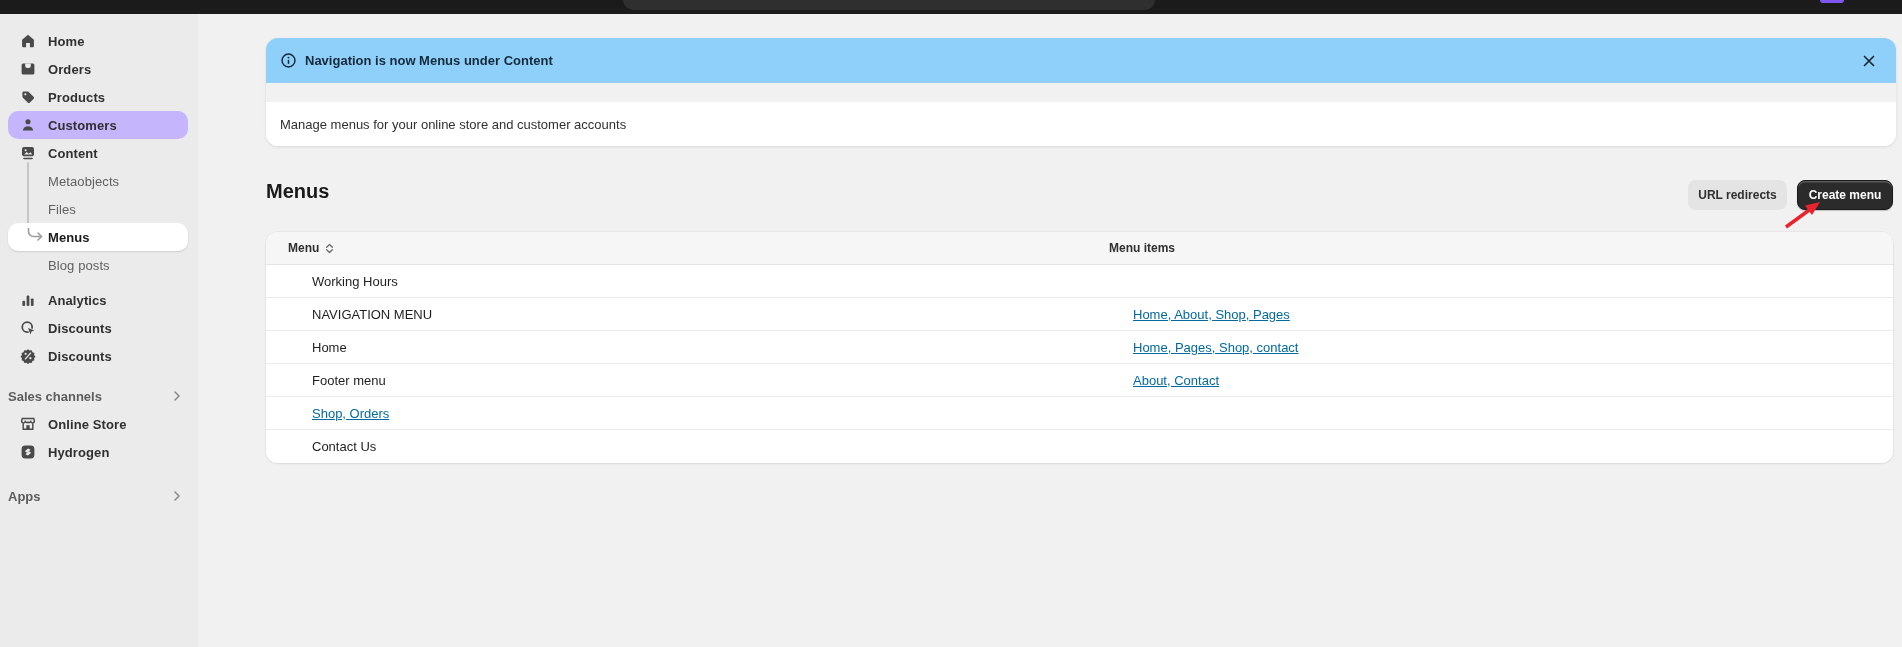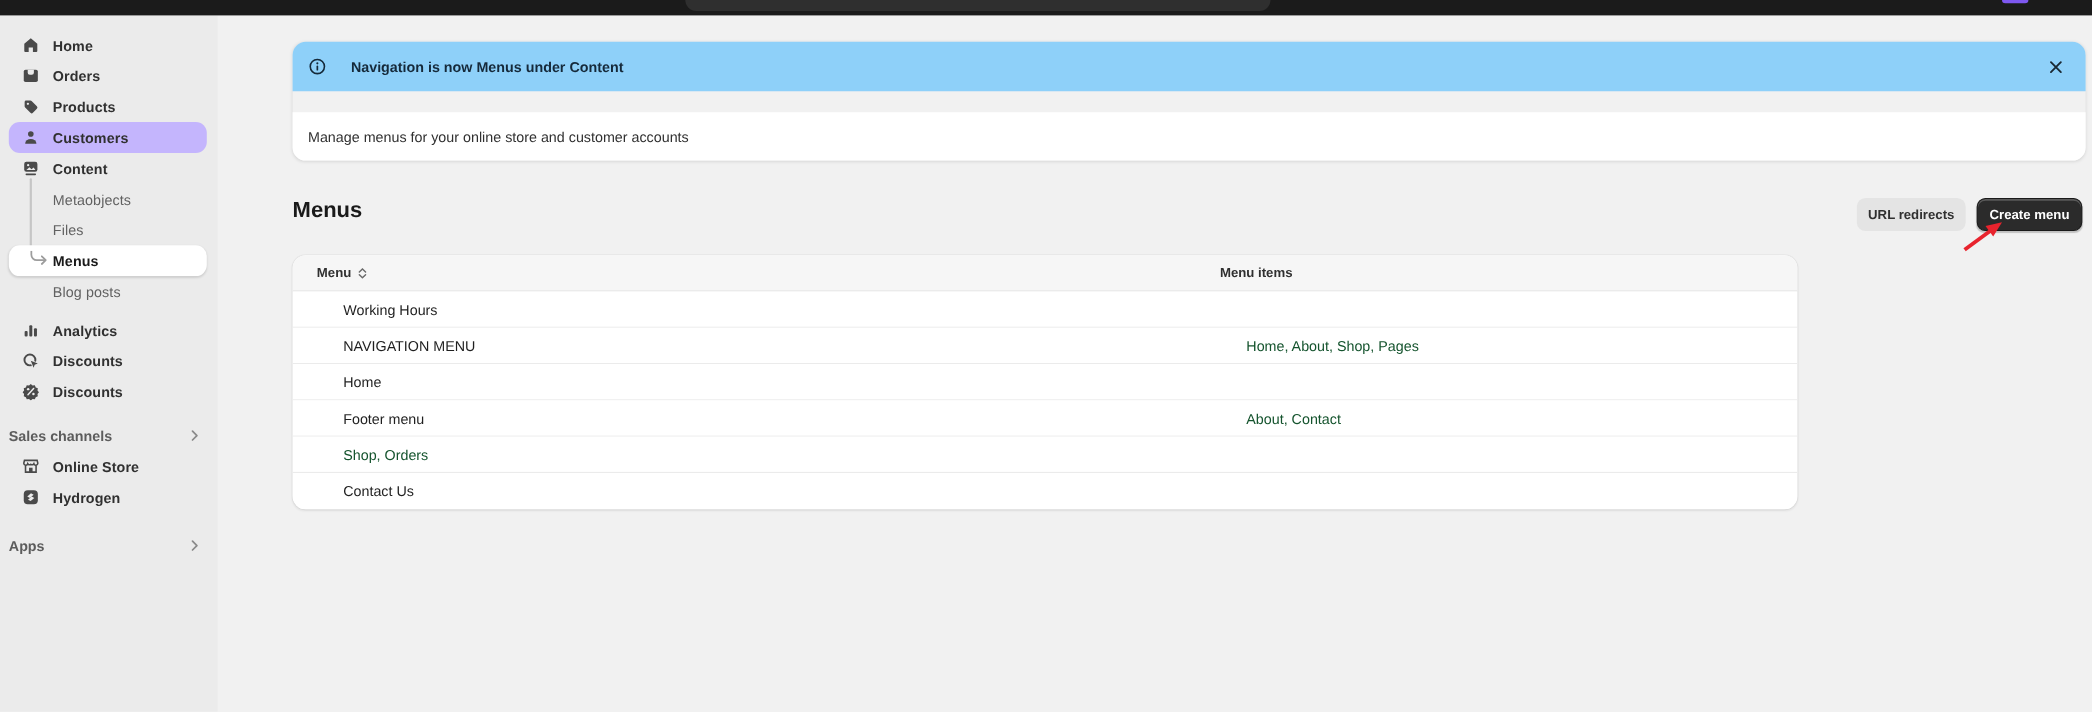--- a/index.html
+++ b/index.html
@@ -37,28 +37,28 @@
   .banner-body .txt { font-size:13px; color:#303030; }
   
   .page-title { position:absolute; left:266px; top:180px; font-size:20px; font-weight:700; color:#1a1a1a; }
   .actions { position:absolute; left:1688px; top:180px; display:flex; gap:10px; }
   .btn { height:30px; border-radius:8px; font-family:inherit; font-size:12px; display:flex; align-items:center; cursor:pointer; }
   .btn-secondary { width:99px; justify-content:center; background:#e4e4e4; border:none; font-weight:600; color:#303030; }
   .btn-primary { width:96px; justify-content:center; background:#2b2b2b; border:1.5px solid #1a1a1a;
     box-shadow:inset 0 1.5px 0 rgba(255,255,255,.22), 0 1px 1px rgba(0,0,0,.2); font-weight:700; color:#ffffff; }
   .annot-arrow { position:absolute; left:1772px; top:196px; width:60px; height:40px; z-index:6; pointer-events:none; }
   
-  .table-card { position:absolute; left:266px; top:232px; width:1368px; background:#fff; border-radius:12px;
+  .table-card { position:absolute; left:266px; top:232px; width:1627px; background:#fff; border-radius:12px;
     box-shadow:0 1px 2px rgba(26,26,26,.08), 0 0 0 1px rgba(0,0,0,.03); overflow:hidden; }
   .thead { height:33px; background:#f6f6f6; border-bottom:1px solid #e3e3e3; display:grid; grid-template-columns:821px 1fr; align-items:center; }
   .th { padding-left:22px; font-size:12px; font-weight:600; color:#303030; display:flex; align-items:center; gap:4px; }
   .trow { height:33px; display:grid; grid-template-columns:821px 1fr; align-items:center; border-bottom:1px solid #ebebeb; background:#fff; }
   .trow:last-child { border-bottom:none; }
   .td { padding-left:22px; font-size:13px; color:#1f1f1f; white-space:nowrap;margin-left:24px; }
-  .td.menu-items { color:#14532d; }
+  .td.menu-items { color:#0369a1;text-decoration:underline; }
   svg { display:block; }
 </style>
 </head>
 <body>
 
 <div class="topbar">
   <div class="search-pill"></div>
   <div class="avatar-sliver" style="background:#7e58f0;"></div>
 </div>
 
@@ -213,21 +213,21 @@
     <span class="hlbl">Apps</span>
     <span class="chev">
       <svg width="14" height="14" viewBox="0 0 14 14">
           <path d="M5 3 l4 4 -4 4" fill="none" stroke="#8a8a8a" stroke-width="1.6" stroke-linecap="round" stroke-linejoin="round"></path>
         </svg>
     </span>
   </div>
 </nav>
 
 <section class="banner">
-  <div class="banner-head" style="background:#8ed0f9;gap:14px;">
+  <div class="banner-head" style="background:#8ed0f9;">
     <span>
       <svg width="17" height="17" viewBox="0 0 20 20">
           <circle cx="10" cy="10" r="7.6" fill="none" stroke="#15293a" stroke-width="1.7"></circle>
           <circle cx="10" cy="6.6" r="1.15" fill="#15293a"></circle>
           <rect x="9.1" y="9" width="1.8" height="5.2" rx="0.9" fill="#15293a"></rect>
         </svg>
     </span>
     <span class="banner-title">Navigation is now Menus under Content</span>
     <button class="banner-close" aria-label="Dismiss">
       <svg width="14" height="14" viewBox="0 0 14 14">
@@ -271,20 +271,21 @@
   <div class="trow">
     <div class="td">Working Hours</div>
     <div class="td menu-items"></div>
   </div>
   <div class="trow">
     <div class="td">NAVIGATION MENU</div>
     <div class="td menu-items">Home, About, Shop, Pages</div>
   </div>
   <div class="trow">
     <div class="td">Home</div>
+    <div class="td menu-items">Home, Pages, Shop, contact</div>
   </div>
   <div class="trow">
     <div class="td">Footer menu</div>
     <div class="td menu-items">About, Contact</div>
   </div>
   <div class="trow">
     <div class="td menu-items">Shop, Orders</div>
   </div>
   <div class="trow">
     <div class="td">Contact Us</div>

